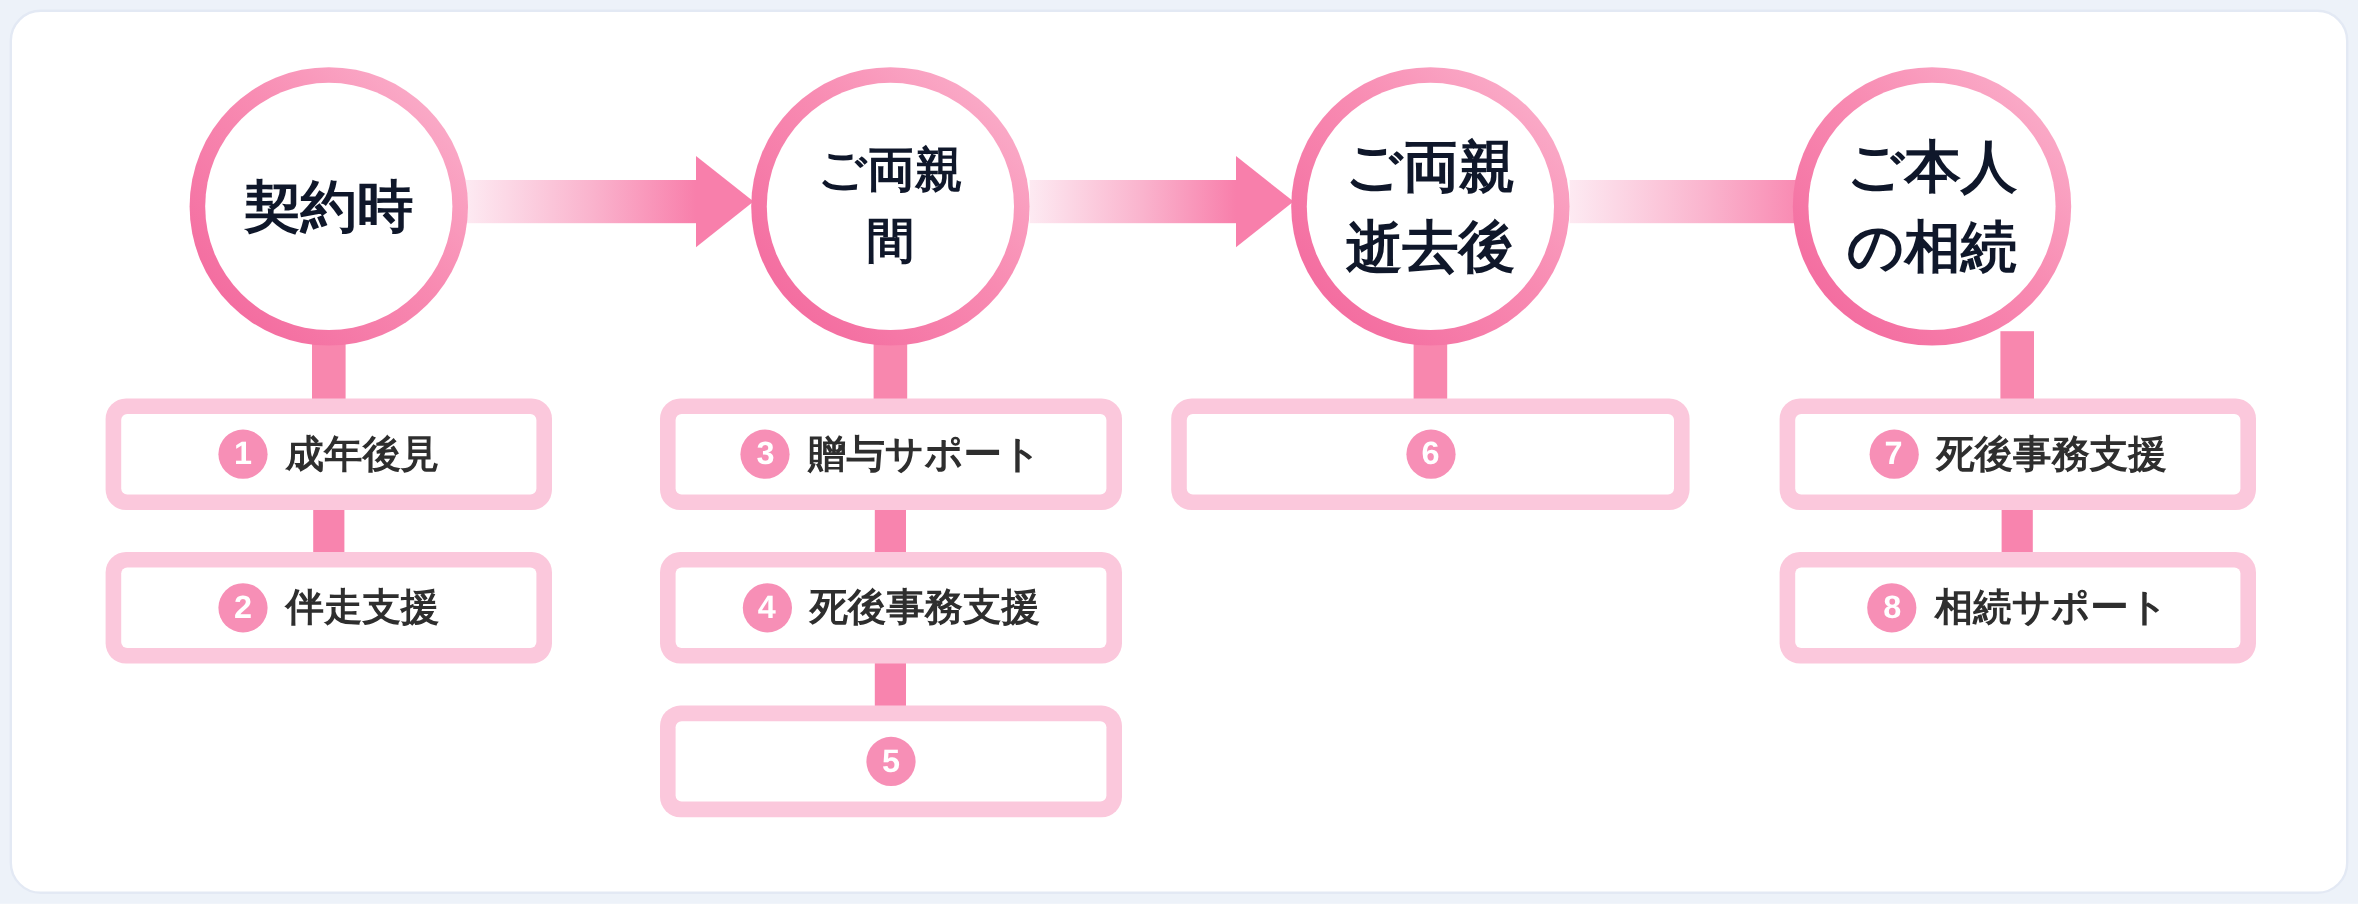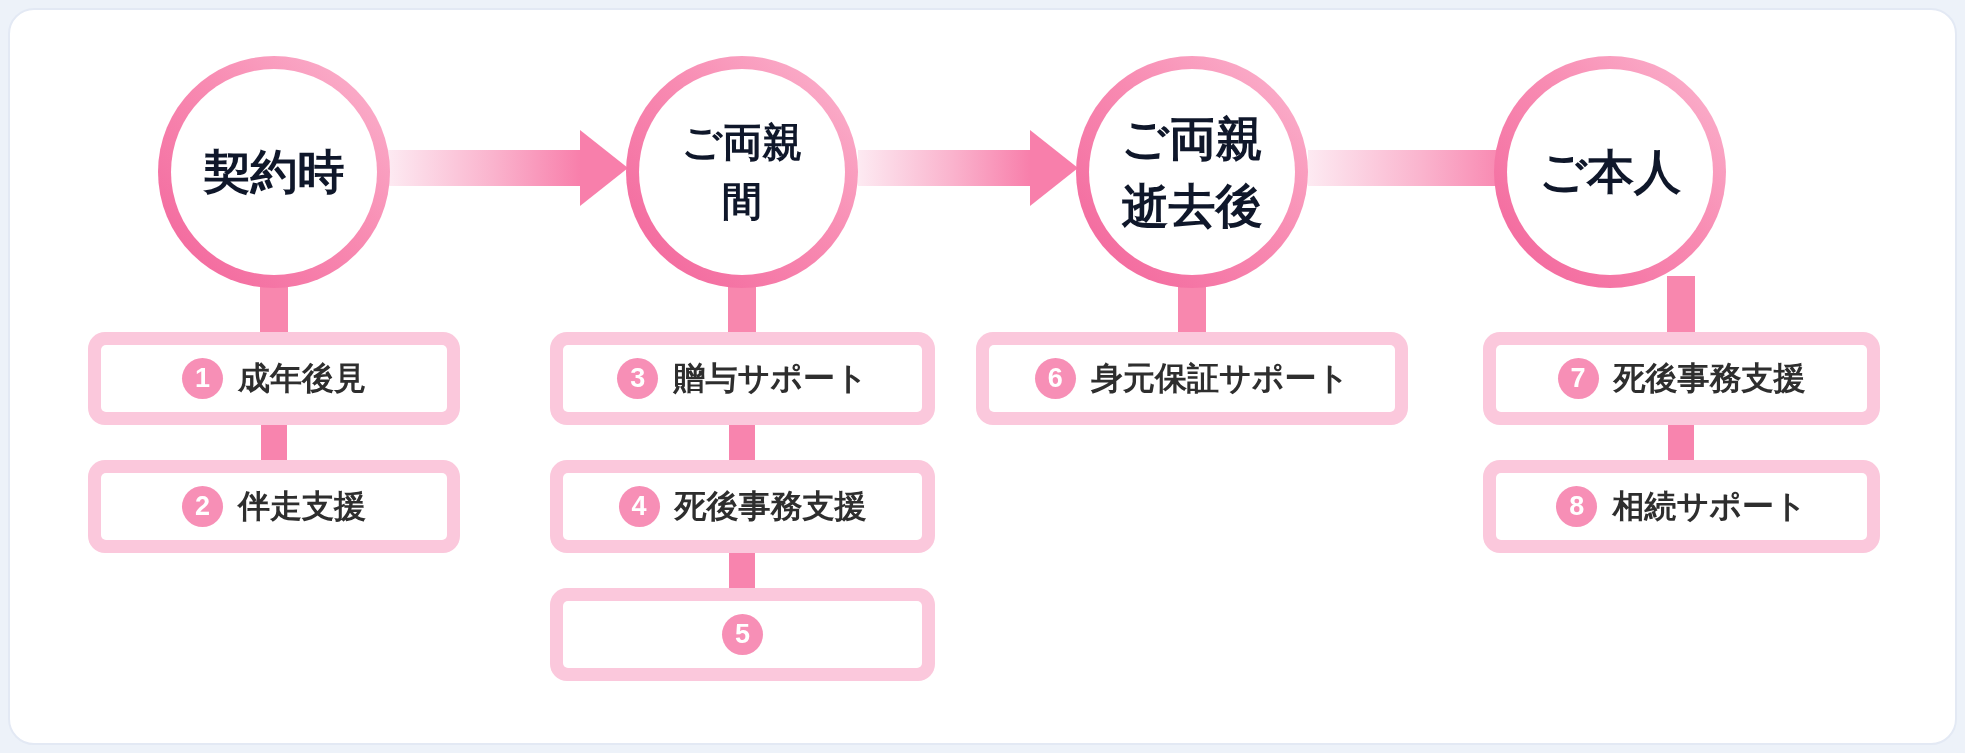--- a/index.html
+++ b/index.html
@@ -169,20 +169,21 @@
   <div class="circle" style="left:1076px;">
     <div class="circle-inner fs-lg">
       <span class="ln">ご両親</span>
       <span class="ln">逝去後</span>
     </div>
   </div>
 
   <div class="circle" style="left:1494px;">
     <div class="circle-inner fs-lg">
       <span class="ln">ご本人</span>
+      <span class="ln">の相続</span>
     </div>
   </div>
 
   <div class="item-box" style="left:88px;top:332px;width:372px;">
     <div class="item-inner">
       <span class="badge">1</span>
       <span>成年後見</span>
     </div>
   </div>
   <div class="item-box" style="left:88px;top:460px;width:372px;">
@@ -206,21 +207,20 @@
   </div>
   <div class="item-box" style="left:550px;top:588px;width:385px;">
     <div class="item-inner">
       <span class="badge">5</span>
     </div>
   </div>
 
   <div class="item-box" style="left:976px;top:332px;width:432px;">
     <div class="item-inner">
       <span class="badge">6</span>
-      <span>身元保証サポート</span>
     </div>
   </div>
 
   <div class="item-box" style="left:1483px;top:332px;width:397px;">
     <div class="item-inner">
       <span class="badge">7</span>
       <span>死後事務支援</span>
     </div>
   </div>
   <div class="item-box" style="left:1483px;top:460px;width:397px;">

